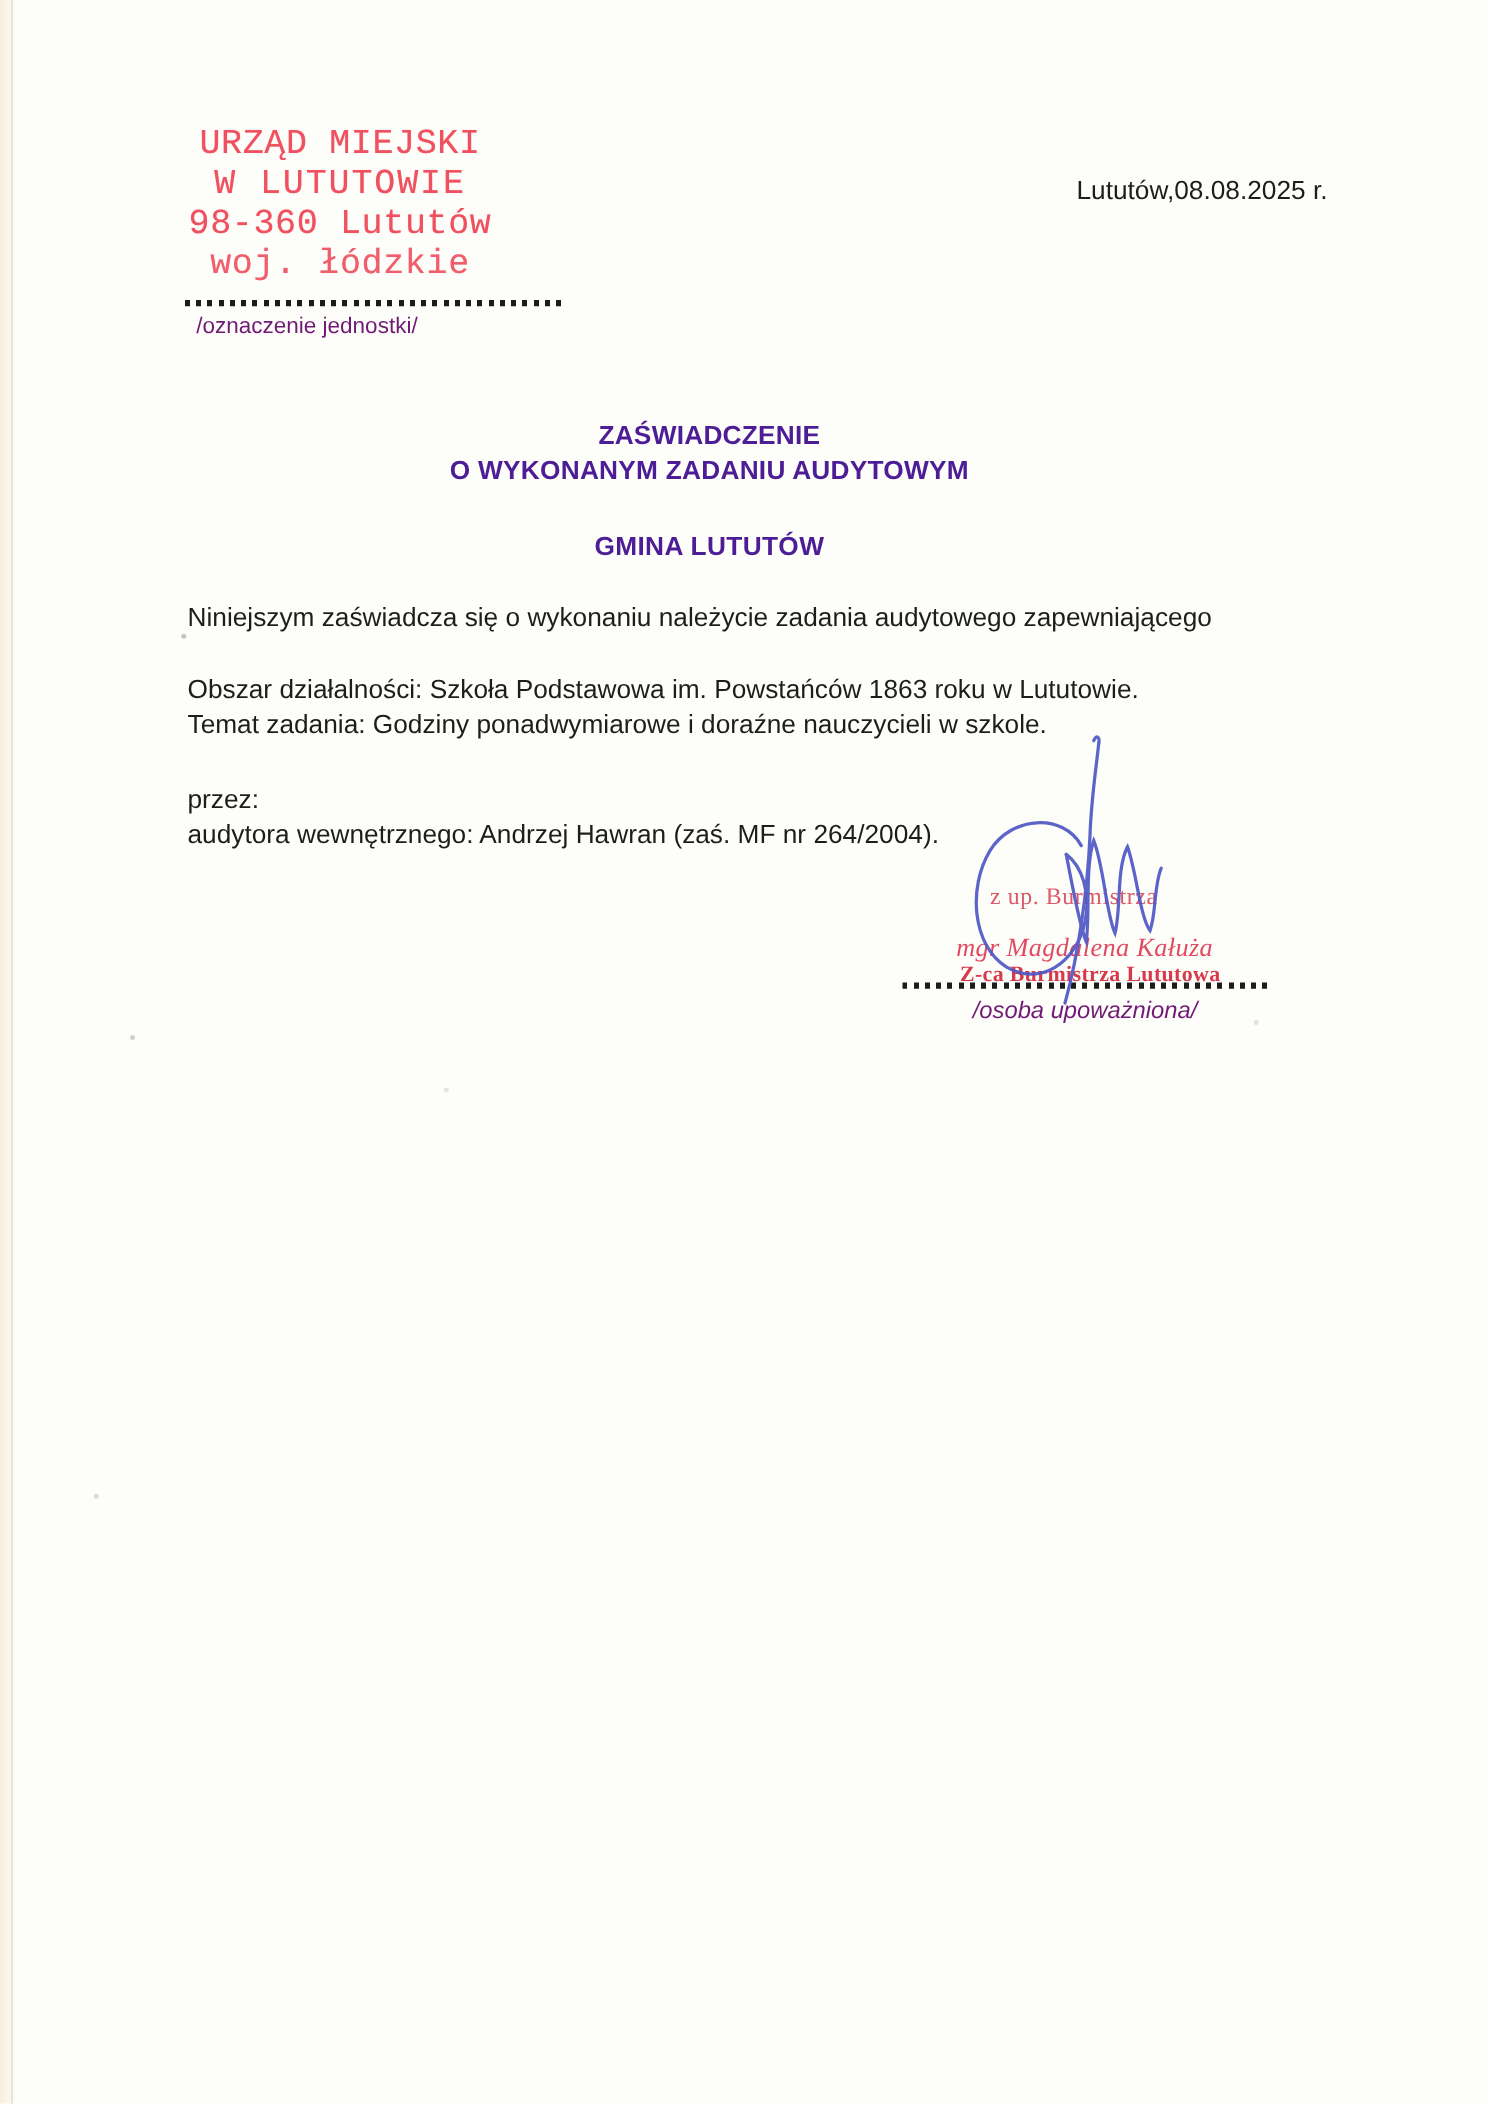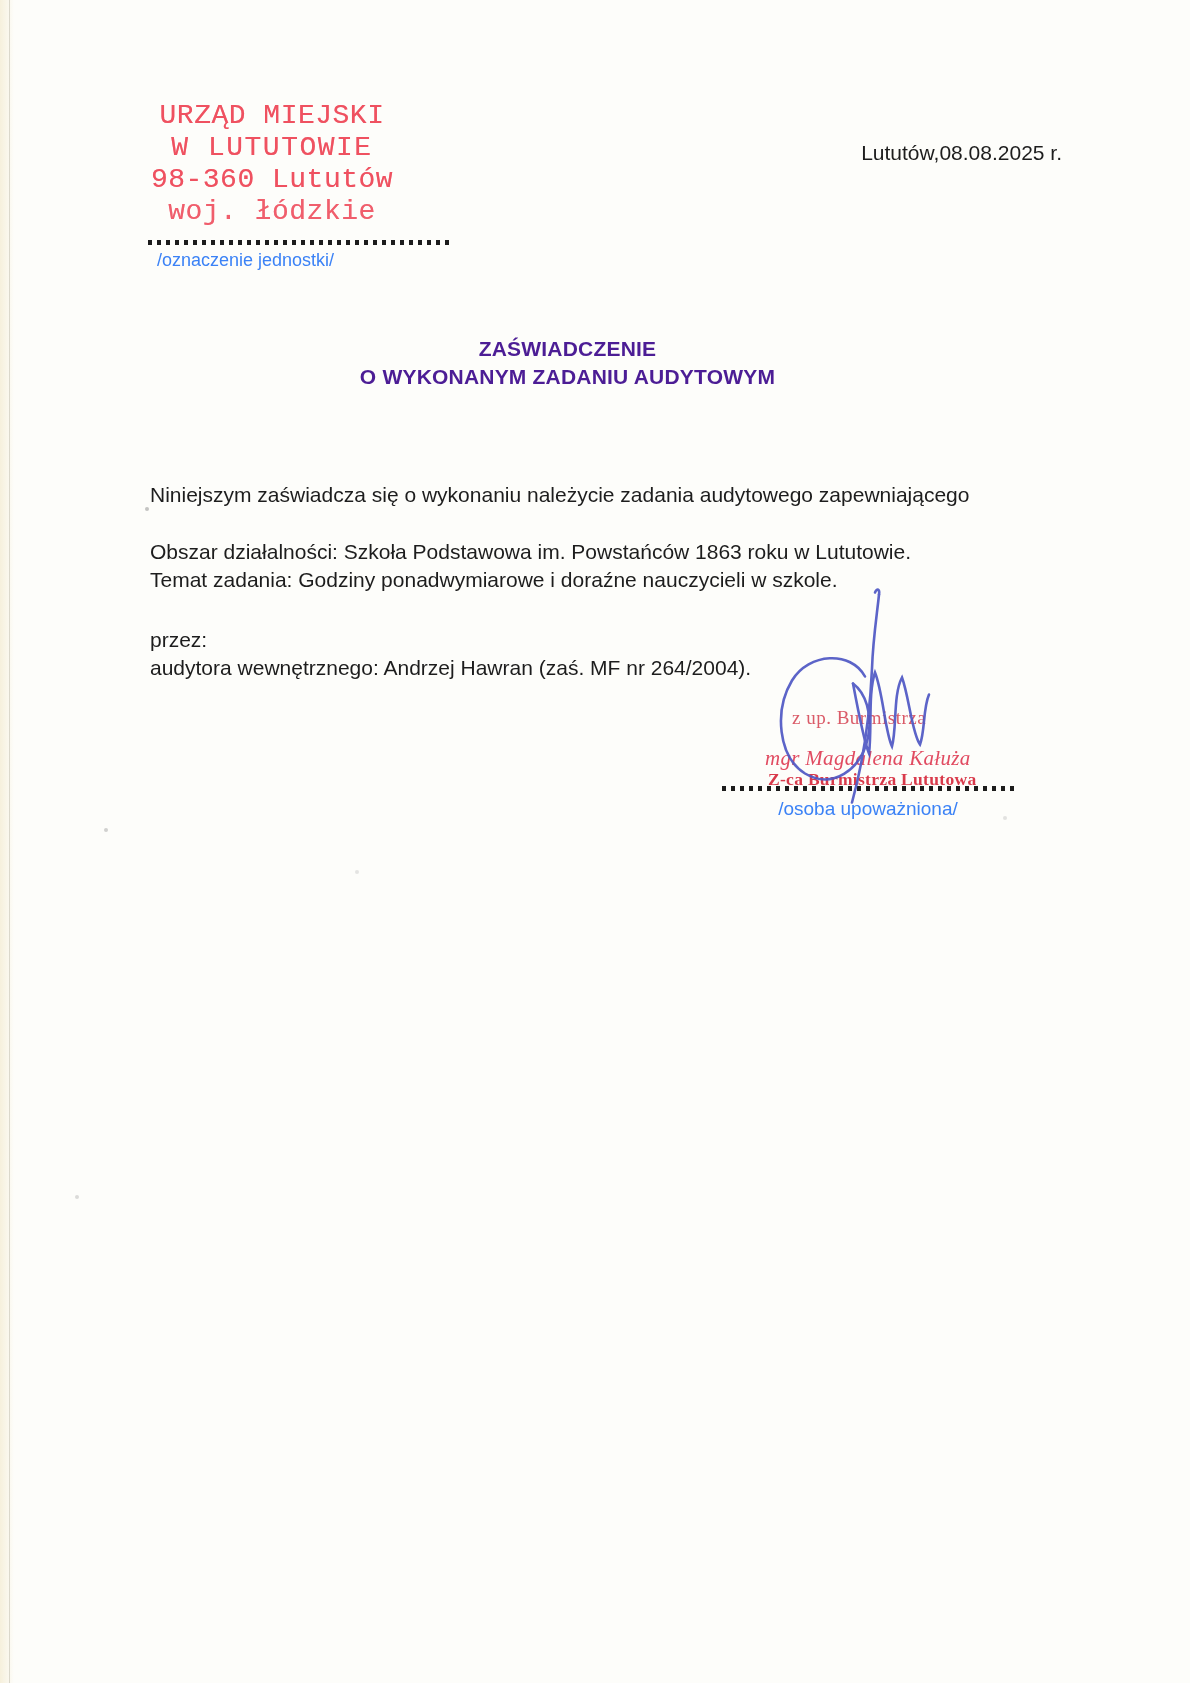--- a/index.html
+++ b/index.html
@@ -30,23 +30,23 @@
   }
   .stamp .s2{letter-spacing:1.5px;}
   .stamp .s4{opacity:.92;}
   
   .dotted{
     position:absolute;height:5px;
     background-image:repeating-linear-gradient(90deg,#1c1c1c 0 4px,transparent 4px 9px);
   }
   .dotted-unit{left:148px;top:240px;width:302px;}
   .dotted-sign{left:722px;top:786px;width:292px;}
-  .caption{position:absolute;font-size:18px;color:#3b82f6;}
+  .caption{position:absolute;font-size:18px;color:#701a75;}
   .caption-unit{left:157px;top:250px;}
-  .caption-sign{left:722px;top:798px;width:292px;text-align:center;font-size:19px;}
+  .caption-sign{left:722px;top:798px;width:292px;text-align:center;font-size:19px;font-style:italic;}
   
   .date{position:absolute;left:830px;top:141px;width:232px;text-align:right;font-size:21px;color:#1d1d1d;}
   
   .heading{position:absolute;left:150px;width:835px;text-align:center;font-weight:bold;font-size:21px;color:#4c1d95;letter-spacing:.2px;}
   .heading-1{top:337px;}
   .heading-2{top:365px;}
   .heading-subject{top:426px;letter-spacing:.3px;}
   
   .bodyline{position:absolute;left:150px;font-size:21px;color:#1d1d1d;white-space:nowrap;}
   .line-intro{top:483px;}
@@ -97,20 +97,21 @@
     <div class="s4">woj. łódzkie</div>
   </div>
 
   <div class="dotted dotted-unit"></div>
   <div class="caption caption-unit">/oznaczenie jednostki/</div>
 
   <div class="date">Lututów,08.08.2025 r.</div>
 
   <div class="heading heading-1">ZAŚWIADCZENIE</div>
   <div class="heading heading-2">O WYKONANYM ZADANIU AUDYTOWYM</div>
+  <div class="heading heading-subject">GMINA LUTUTÓW</div>
 
   <div class="bodyline line-intro">Niniejszym zaświadcza się o wykonaniu należycie zadania audytowego zapewniającego</div>
   <div class="bodyline line-area">Obszar działalności: Szkoła Podstawowa im. Powstańców 1863 roku w Lututowie.</div>
   <div class="bodyline line-topic">Temat zadania: Godziny ponadwymiarowe i doraźne nauczycieli w szkole.</div>
   <div class="bodyline line-by">przez:</div>
   <div class="bodyline line-auditor">audytora wewnętrznego: Andrzej Hawran (zaś. MF nr 264/2004).</div>
 
   <div class="sig-auth">z up. Burmistrza</div>
   <div class="sig-name">mgr Magdalena Kałuża</div>
   <div class="sig-position">Z-ca Burmistrza Lututowa</div>

